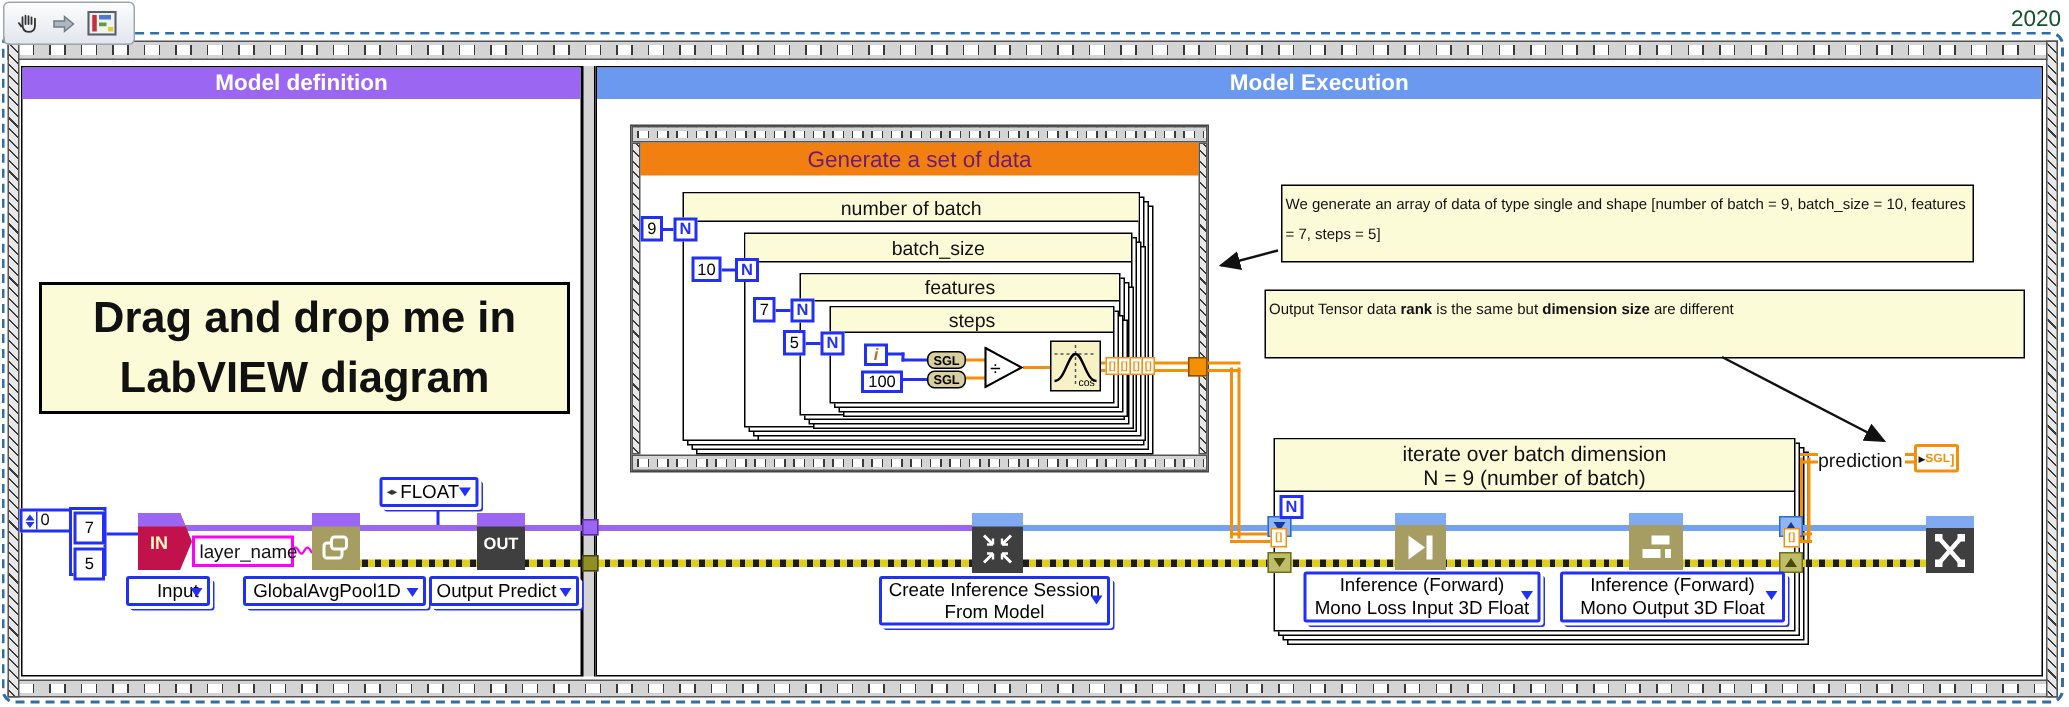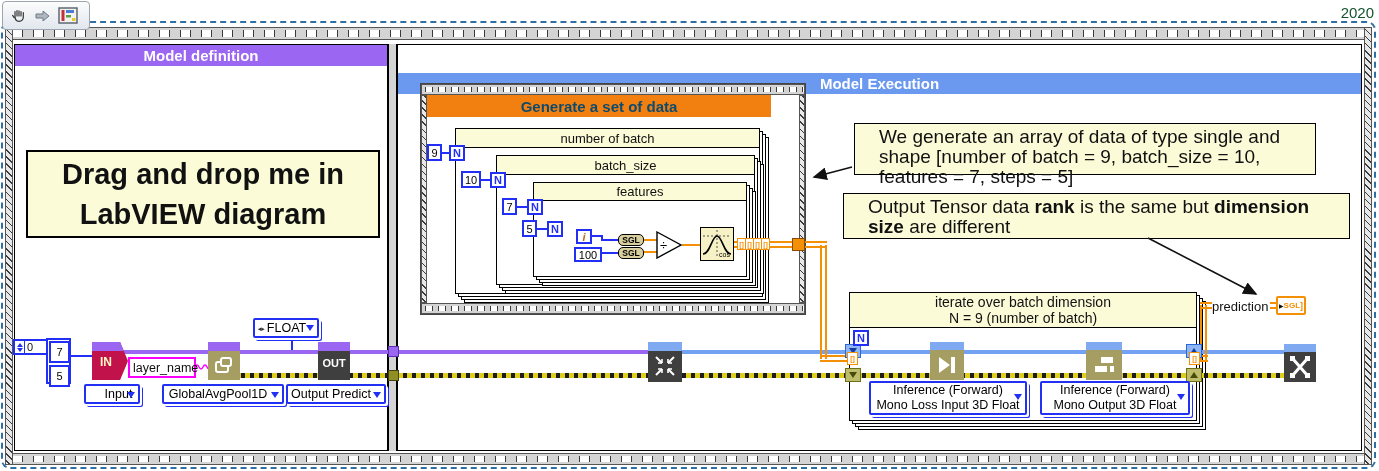--- a/index.html
+++ b/index.html
@@ -17,23 +17,23 @@
       repeating-linear-gradient(90deg,#d4d4d4 0 6px,#3a3a3a 6px 7px,#ffffff 7px 16px,#3a3a3a 16px 17px,#d4d4d4 17px 21px);
       border:1px solid #555;z-index:1;}
   .strip-h.small{background:
       linear-gradient(180deg,#d4d4d4 0 2px,rgba(0,0,0,0) 2px calc(100% - 2px),#d4d4d4 calc(100% - 2px)),
       repeating-linear-gradient(90deg,#d4d4d4 0 3px,#3a3a3a 3px 4px,#ffffff 4px 10px,#3a3a3a 10px 11px,#d4d4d4 11px 13px);}
   .strip-v{background:repeating-linear-gradient(45deg,#e8e8e8 0 2px,#3a3a3a 2px 3px,#e8e8e8 3px 5px);
       border:1px solid #555;z-index:1;}
   .panel{background:#fff;border:1px solid #000;z-index:0;}
   .phead{left:0;right:0;top:0;height:21px;color:#fff;font-weight:bold;font-size:15px;
          display:flex;align-items:center;justify-content:center;z-index:1;}
-  .notebox{background:var(--noteyellow);border:2px solid #000;z-index:4;}
-  .comment{background:var(--noteyellow);border:1.5px solid #000;z-index:4;font-size:19px;
-           line-height:20px;padding:3px 24px;}
+  .notebox{background:var(--noteyellow);border:2px solid #000;z-index:4;margin-top:38px;}
+  .comment{background:var(--noteyellow);border:1.5px solid #000;z-index:4;font-size:10px;
+           line-height:20px;padding:3px 2px;}
   .b{font-weight:bold;}
   
   .loop{background:#fff;border:1.5px solid #000;z-index:1;
     box-shadow:3px 3px 0 -1px #fff,3px 3px 0 0 #000,6px 6px 0 -1px #fff,6px 6px 0 0 #000,9px 9px 0 -1px #fff,9px 9px 0 0 #000;}
   .looplabel{position:absolute;left:0;right:0;top:0;background:var(--noteyellow);
     border-bottom:1px solid #000;font-size:13px;display:flex;flex-direction:column;
     align-items:center;justify-content:center;line-height:15px;}
   
   .pw{background:var(--purple);height:4px;z-index:2;}
   .bw{background:var(--wireblue);height:4px;z-index:2;}
@@ -105,21 +105,21 @@
     </span>
   </div>
 
   <div class="a" style="left:1338px;top:4px;width:36px;height:18px;font-size:15px;color:#14532d;text-align:right;z-index:10;">2020</div>
 
   <div class="a panel" style="left:14px;top:44px;width:374px;height:407px;">
     <div class="a phead" style="background:var(--purple);">Model definition</div>
   </div>
   <div class="a" style="left:388px;top:44px;width:9px;height:407px;background:#D4D4D4;border-left:1px solid #000;border-right:1px solid #000;z-index:1;"></div>
   <div class="a panel" style="left:397px;top:44px;width:965px;height:407px;">
-    <div class="a phead" style="background:var(--headerblue);margin-top:28px;">Model Execution</div>
+    <div class="a phead" style="background:var(--headerblue);">Model Execution</div>
   </div>
 
   <div class="a notebox" style="left:26px;top:150px;width:354px;height:88px;display:flex;flex-direction:column;align-items:center;justify-content:center;">
     <div style="font-size:29px;font-weight:bold;line-height:40px;">Drag and drop me in</div>
     <div style="font-size:29px;font-weight:bold;line-height:40px;">LabVIEW diagram</div>
   </div>
 
   <div class="a pw" style="left:120px;top:350px;width:540px;"></div>
   <div class="a bw" style="left:660px;top:350px;width:632px;"></div>
   <div class="a ew" style="left:236px;top:373px;width:1056px;"></div>
@@ -185,37 +185,42 @@
   <div class="a dd" style="left:286px;top:384px;width:100px;height:20px;">
     <span style="padding-right:10px;">Output Predict</span>
     <span class="caret"></span>
   </div>
 
   <div class="a" style="left:420px;top:83px;width:386px;height:232px;border:1px solid #444;background:#fff;z-index:1;">
     <div class="a strip-h small" style="left:0;top:0;width:384px;height:11px;"></div>
     <div class="a strip-h small" style="left:0;top:219px;width:384px;height:11px;"></div>
     <div class="a strip-v" style="left:0;top:11px;width:6px;height:208px;"></div>
     <div class="a strip-v" style="left:378px;top:11px;width:6px;height:208px;"></div>
-    <div class="a" style="left:6px;top:11px;width:344px;height:22px;background:var(--orange);color:#0c4a6e;font-weight:bold;font-size:15px;
+    <div class="a" style="left:6px;top:11px;width:372px;height:22px;background:var(--orange);color:#701a75;font-weight:normal;font-size:15px;
                 display:flex;align-items:center;justify-content:center;">Generate a set of data</div>
   </div>
 
   <div class="a loop" style="left:455px;top:128px;width:305px;height:166px;">
     <div class="looplabel" style="height:18px;">
         <span>number of batch</span>
       </div>
   </div>
   <div class="a loop" style="left:496px;top:155px;width:259px;height:130px;">
     <div class="looplabel" style="height:18px;">
         <span>batch_size</span>
       </div>
   </div>
   <div class="a loop" style="left:533px;top:182px;width:214px;height:95px;">
     <div class="looplabel" style="height:17px;">
         <span>features</span>
+      </div>
+  </div>
+  <div class="a loop" style="left:553px;top:204px;width:190px;height:65px;">
+    <div class="looplabel" style="height:16px;">
+        <span>steps</span>
       </div>
   </div>
 
   <div class="a tw" style="left:441px;top:152px;width:10px;height:2px;"></div>
   <div class="a cnum" style="left:427px;top:144px;width:15px;height:17px;">9</div>
   <div class="a nterm" style="left:449px;top:145px;width:16px;height:16px;">N</div>
 
   <div class="a tw" style="left:481px;top:179px;width:11px;height:2px;"></div>
   <div class="a cnum" style="left:461px;top:171px;width:20px;height:17px;">10</div>
   <div class="a nterm" style="left:490px;top:172px;width:16px;height:16px;">N</div>
@@ -290,20 +295,25 @@
 
   <div class="a node" style="left:648px;top:342px;width:34px;height:40px;background:var(--dark);">
     <div class="cap" style="background:var(--capblue);"></div>
     <span style="position:absolute;left:6px;top:13px;">
       <svg width="22" height="22" viewBox="0 0 22 22">
         <path d="M2 2 L8 8 M20 2 L14 8 M2 20 L8 14 M20 20 L14 14" stroke="#fff" stroke-width="2"></path>
         <path d="M8 8 h-4 M8 8 v-4 M14 8 h4 M14 8 v-4 M8 14 h-4 M8 14 v4 M14 14 h4 M14 14 v4" stroke="#fff" stroke-width="1.6"></path>
       </svg>
     </span>
   </div>
+  <div class="a dd" style="left:586px;top:384px;width:154px;height:33px;">
+    <span>Create Inference Session</span>
+    <span>From Model</span>
+    <span class="caret" style="bottom:12px;"></span>
+  </div>
 
   <div class="a loop" style="left:849px;top:292px;width:348px;height:129px;background:#fff;">
     <div class="looplabel" style="height:34px;font-size:14px;line-height:16px;">
       <span>iterate over batch dimension</span>
       <span>N = 9 (number of batch)</span>
     </div>
   </div>
   <div class="a nterm" style="left:853px;top:330px;width:16px;height:16px;">N</div>
 
   <div class="a sr tunnel" style="left:845px;top:344px;width:16px;height:14px;">

